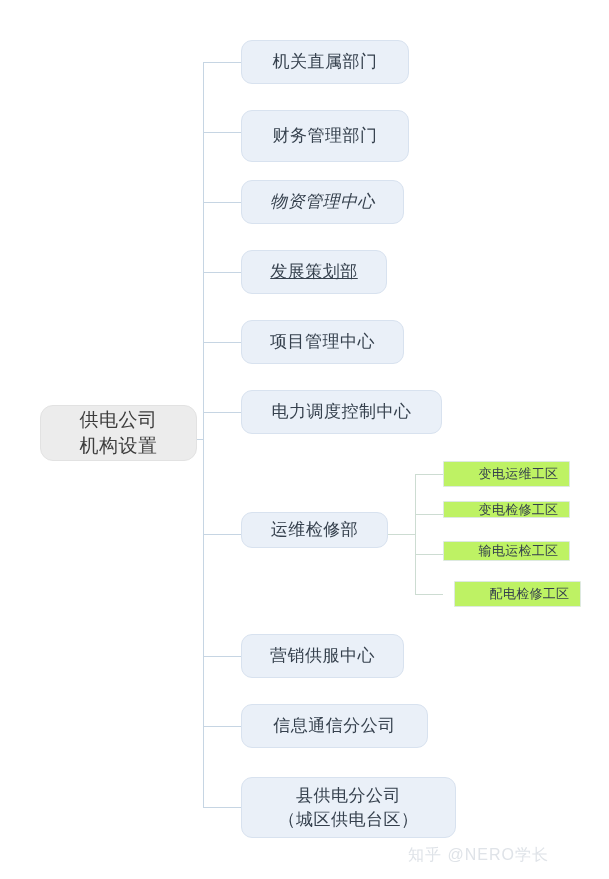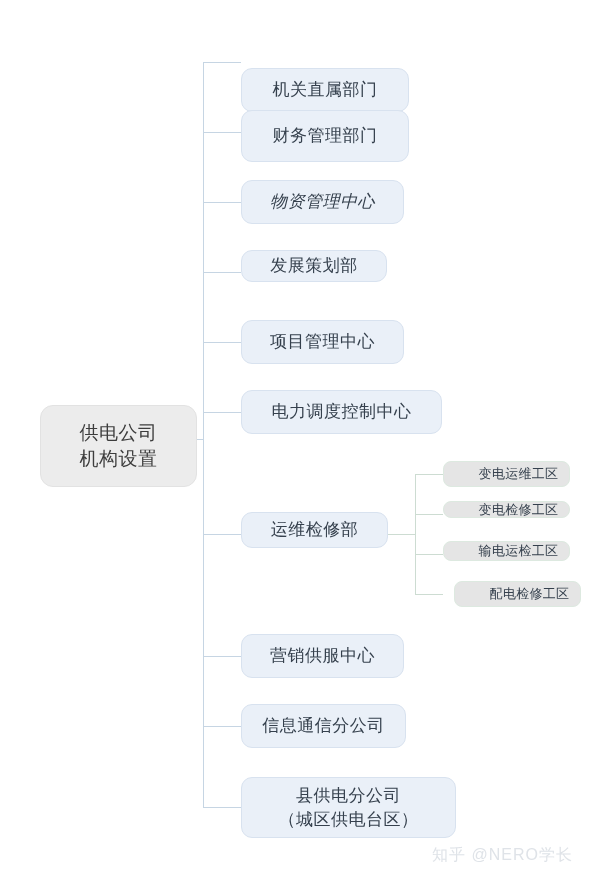--- a/index.html
+++ b/index.html
@@ -45,26 +45,26 @@
     border-radius: 13px;
   }
   .node-l1 {
     background: #eaf0f8;
     border: 1px solid #d8e2ef;
     color: #35404d;
     font-size: 17px;
     line-height: 24px;
   }
   .node-l2 {
-    background: #e5e5e5;
+    background: #bef264;
     border: 1px solid #dde9e0;
     color: #35404d;
     font-size: 13px;
     line-height: 18px;
-    border-radius: 8px;
+    border-radius: 1px;
     letter-spacing: 0.3px;
     padding-left: 24px;
   }
   .watermark {
     position: absolute;
     color: #dfe3e8;
     font-size: 16px;
     letter-spacing: 1px;
     white-space: nowrap;
   }
@@ -89,34 +89,34 @@
       <path d="M203 807.5 L241 807.5" stroke="#c6d5e3" stroke-width="1" fill="none" shape-rendering="crispEdges"></path>
       <path d="M388 534 L415 534" stroke="#cddcd2" stroke-width="1" fill="none" shape-rendering="crispEdges"></path>
       <path d="M415 474 L415 594" stroke="#cddcd2" stroke-width="1" fill="none" shape-rendering="crispEdges"></path>
       <path d="M415 474 L443 474" stroke="#cddcd2" stroke-width="1" fill="none" shape-rendering="crispEdges"></path>
       <path d="M415 514 L443 514" stroke="#cddcd2" stroke-width="1" fill="none" shape-rendering="crispEdges"></path>
       <path d="M415 554 L443 554" stroke="#cddcd2" stroke-width="1" fill="none" shape-rendering="crispEdges"></path>
       <path d="M415 594 L443 594" stroke="#cddcd2" stroke-width="1" fill="none" shape-rendering="crispEdges"></path>
     </svg>
 
   <div id="nodes">
-      <div class="node node-root" style="left: 40px; top: 405px; width: 157px; height: 82px;">供电公司
+      <div class="node node-root" style="left: 40px; top: 405px; width: 157px; height: 56px;">供电公司
 机构设置</div>
-      <div class="node node-l1" style="left: 241px; top: 40px; width: 168px; height: 44px; margin-top: 28px;">机关直属部门</div>
+      <div class="node node-l1" style="left: 241px; top: 40px; width: 168px; height: 44px;">机关直属部门</div>
       <div class="node node-l1" style="left: 241px; top: 110px; width: 168px; height: 52px;">财务管理部门</div>
       <div class="node node-l1" style="left: 241px; top: 180px; width: 163px; height: 44px; font-style: italic;">物资管理中心</div>
-      <div class="node node-l1" style="left: 241px; top: 250px; width: 146px; height: 32px;">发展策划部</div>
+      <div class="node node-l1" style="left: 241px; top: 250px; width: 146px; height: 44px; text-decoration: underline;">发展策划部</div>
       <div class="node node-l1" style="left: 241px; top: 320px; width: 163px; height: 44px;">项目管理中心</div>
       <div class="node node-l1" style="left: 241px; top: 390px; width: 201px; height: 44px;">电力调度控制中心</div>
       <div class="node node-l1" style="left: 241px; top: 512px; width: 147px; height: 36px;">运维检修部</div>
       <div class="node node-l1" style="left: 241px; top: 634px; width: 163px; height: 44px;">营销供服中心</div>
-      <div class="node node-l1" style="left: 241px; top: 704px; width: 165px; height: 44px;">信息通信分公司</div>
+      <div class="node node-l1" style="left: 241px; top: 704px; width: 187px; height: 44px;">信息通信分公司</div>
       <div class="node node-l1" style="left: 241px; top: 777px; width: 215px; height: 61px;">县供电分公司
 （城区供电台区）</div>
       <div class="node node-l2" style="left: 443px; top: 461px; width: 127px; height: 26px;">变电运维工区</div>
       <div class="node node-l2" style="left: 443px; top: 501px; width: 127px; height: 17px;">变电检修工区</div>
       <div class="node node-l2" style="left: 443px; top: 541px; width: 127px; height: 20px;">输电运检工区</div>
       <div class="node node-l2" style="left: 454px; top: 581px; width: 127px; height: 26px;">配电检修工区</div>
     </div>
 
-  <div class="watermark" style="left: 432px; top: 845px;">知乎 @NERO学长</div>
+  <div class="watermark" style="left: 408px; top: 845px;">知乎 @NERO学长</div>
 
 </div>
 
 </body></html>

